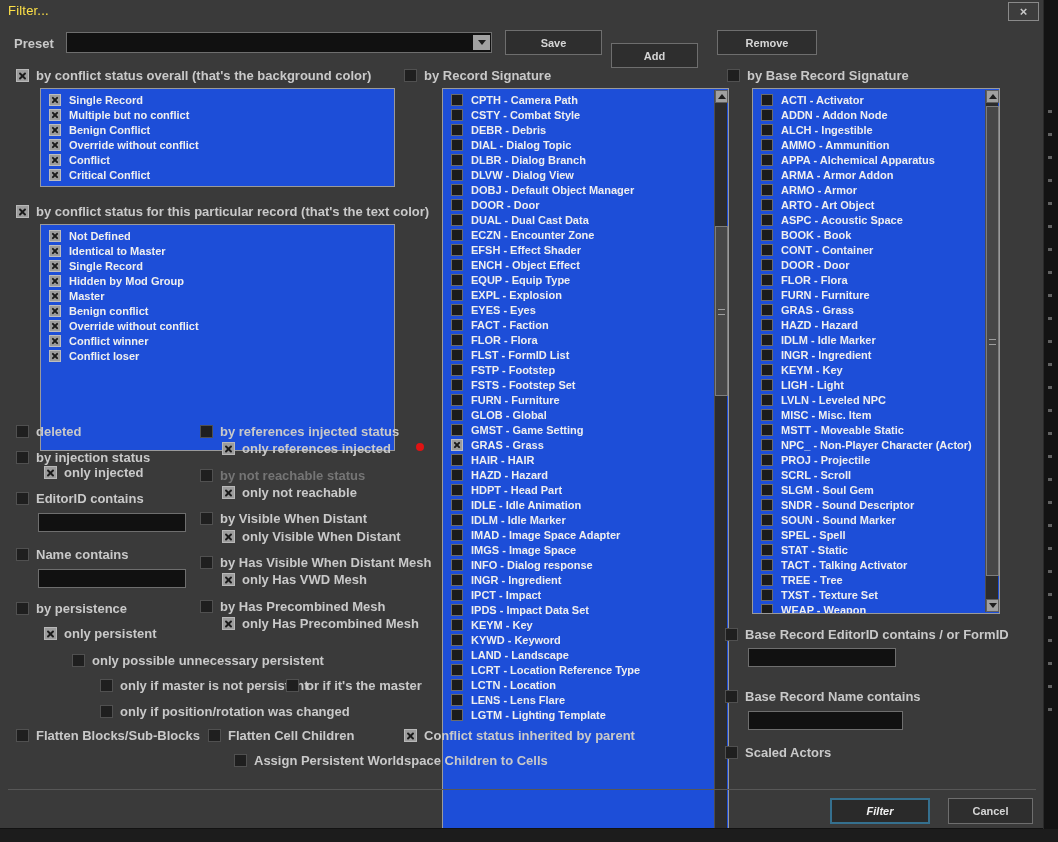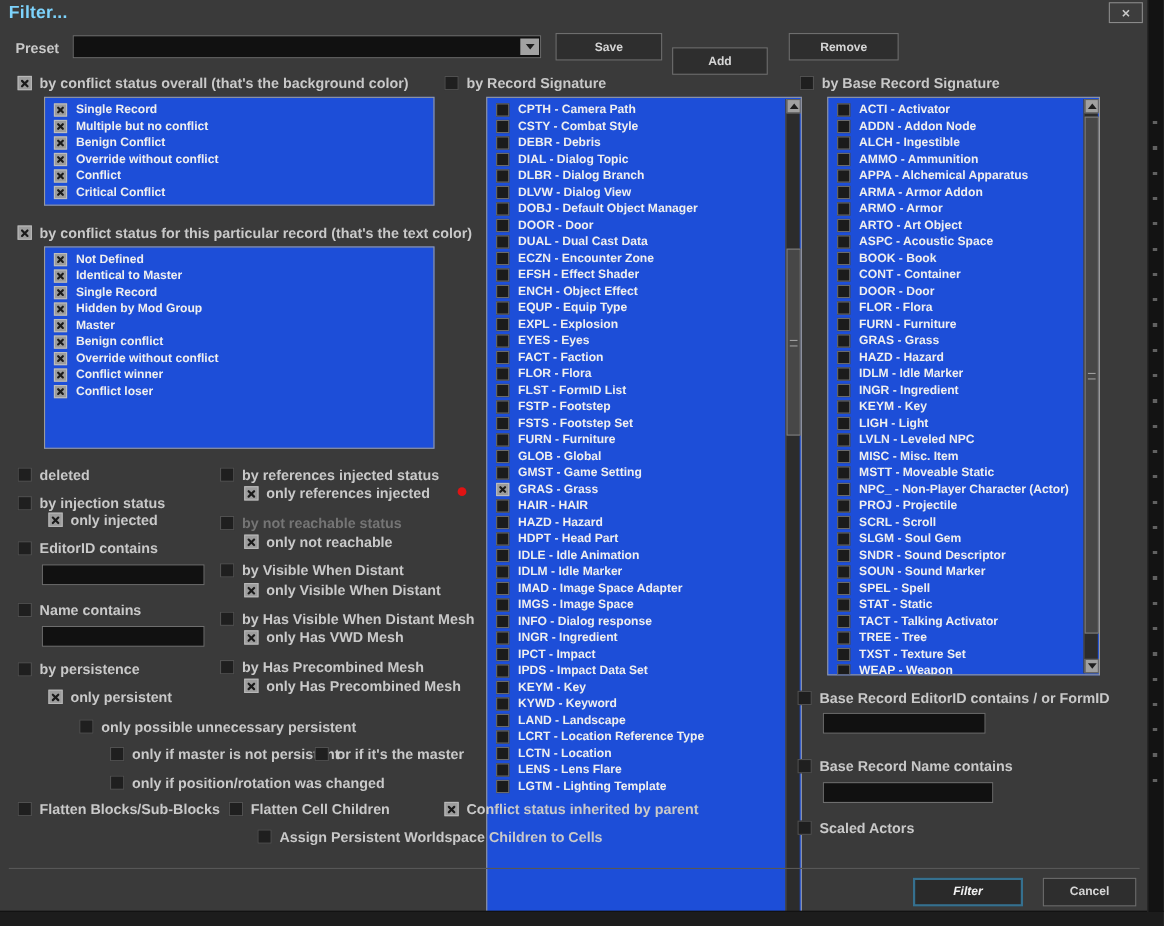--- a/index.html
+++ b/index.html
@@ -1,20 +1,20 @@
 <!DOCTYPE html>
 <html><head>
 <meta charset="utf-8">
 <style>
   html,body{margin:0;padding:0}
   body{
     width:1058px;height:842px;position:relative;overflow:hidden;
     background:#3a3a3a;font-family:"Liberation Sans",sans-serif;
   }
-  .title{position:absolute;left:8px;top:3px;font-weight:bold;font-size:16px;color:#7dd3fc;letter-spacing:.2px}
+  .title{position:absolute;left:8px;top:3px;font-weight:normal;font-size:13px;color:#fde047;letter-spacing:.2px}
   .close-btn{position:absolute;left:1008px;top:2px;width:31px;height:19px;border:1px solid #8a8a8a;
     background:#3d3d3d;color:#c9c9c9;display:flex;align-items:center;justify-content:center;
     font-weight:bold;font-size:13px;cursor:default;box-sizing:border-box}
   .check{position:absolute;display:flex;align-items:center;gap:7px;height:13px;white-space:nowrap}
   .cb{width:11px;height:11px;background:#1f1f1f;border:1px solid #505050;position:relative;flex:none;box-sizing:content-box}
   .cb.checked{background:#9c9c9c;border-color:#b8b8b8}
   .cb.checked::before,.cb.checked::after{content:"";position:absolute;left:1px;right:1px;top:50%;height:2px;margin-top:-1px;background:#1b1b1b;border-radius:1px}
   .cb.checked::before{transform:rotate(45deg)}
   .cb.checked::after{transform:rotate(-45deg)}
   .clabel{font-weight:bold;font-size:13px;color:#c9c9c9}
@@ -99,21 +99,21 @@
     <div class="lrow">
       <span class="cb checked"></span>
       <span class="ltext">Critical Conflict</span>
     </div>
   </div>
 
 <div class="check" style="left:16px;top:205px">
   <span class="cb checked"></span>
   <span class="clabel">by conflict status for this particular record  (that's the text color)</span>
 </div>
-<div class="listbox" style="left:40px;top:224px;width:355px;height:184px">
+<div class="listbox" style="left:40px;top:224px;width:355px;height:227px">
     <div class="lrow">
       <span class="cb checked"></span>
       <span class="ltext">Not Defined</span>
     </div>
     <div class="lrow">
       <span class="cb checked"></span>
       <span class="ltext">Identical to Master</span>
     </div>
     <div class="lrow">
       <span class="cb checked"></span>

